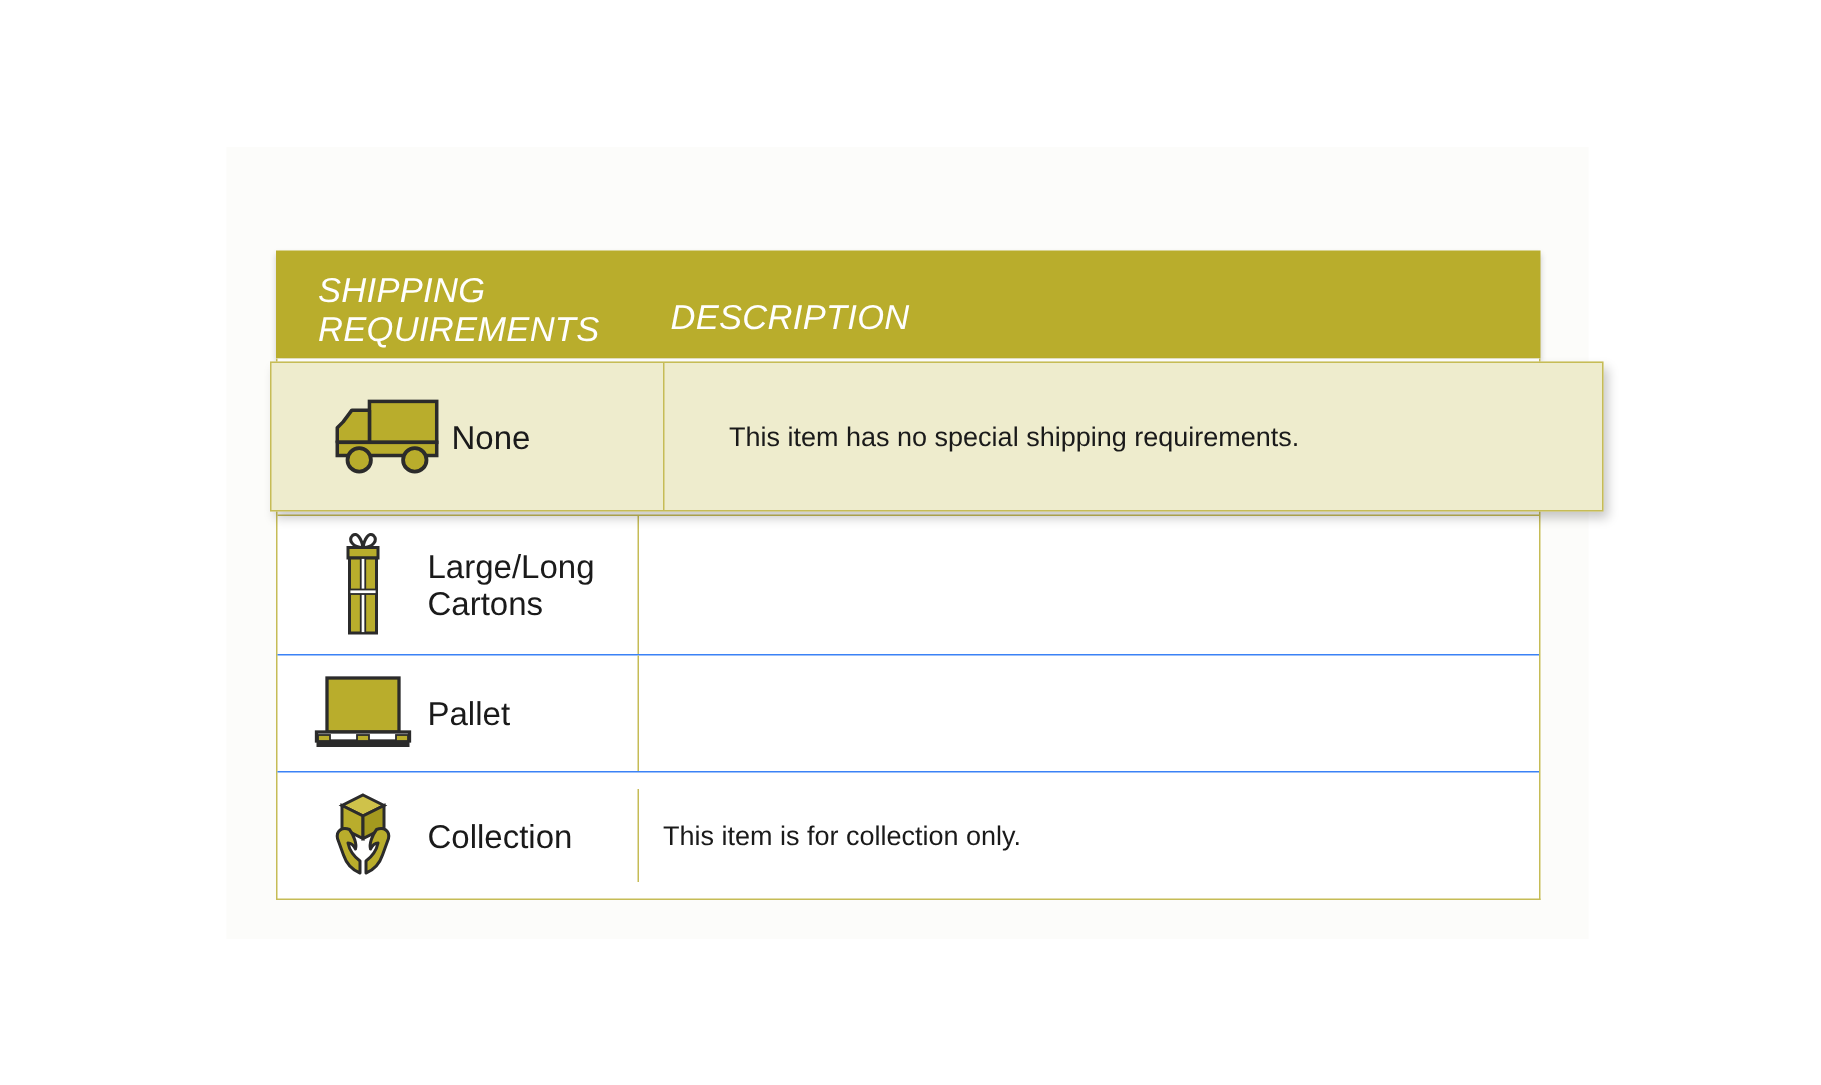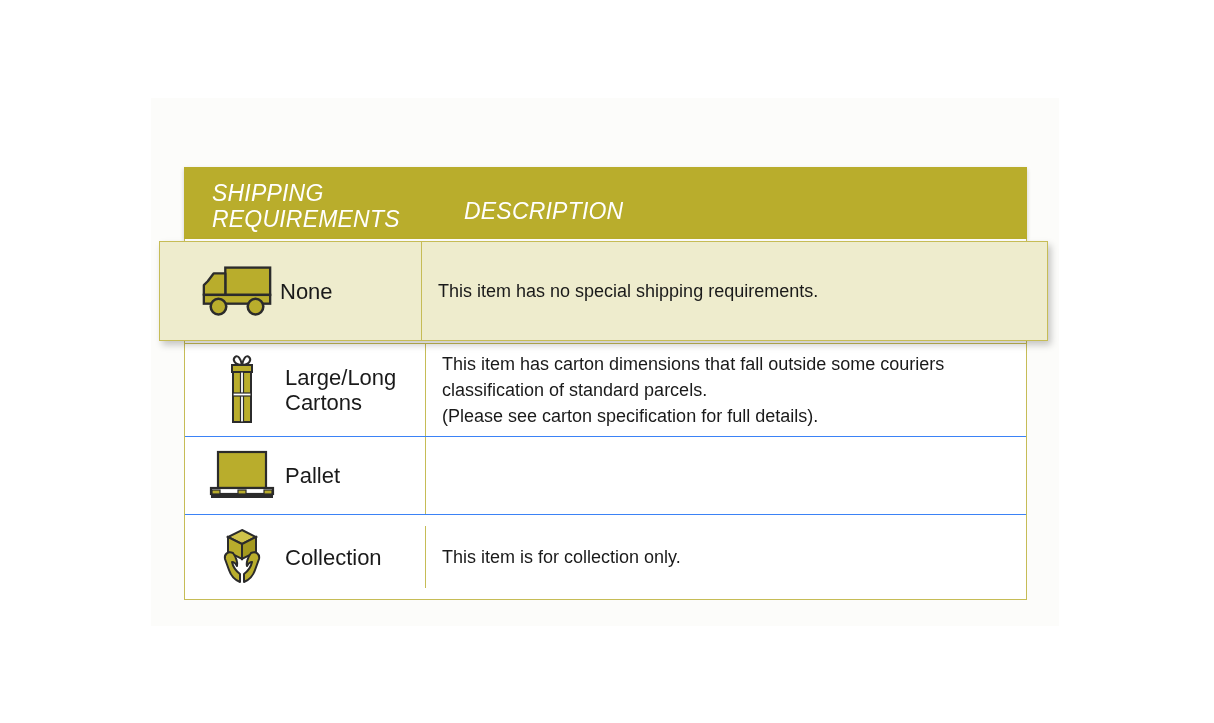--- a/index.html
+++ b/index.html
@@ -48,21 +48,20 @@
     letter-spacing: 0.2px;
   }
   #header-description {
     position: absolute;
     left: 263px;
     top: 31px;
     color: #ffffff;
     font-size: 23px;
     font-weight: 400;
     letter-spacing: 0.2px;
-    margin-left: 17px;
   }
 
   
   #table-body {
     position: absolute;
     left: 184px;
     top: 239px;
     width: 843px;
     border-left: 1px solid #c6bc56;
     border-right: 1px solid #c6bc56;
@@ -119,31 +118,32 @@
   #row-large-long-cartons { height: 93px; }
   #row-pallet            { height: 78px; text-align: right; }
   #row-collection        { height: 84px; align-items: center; }
 
   
   #row-none-spacer { height: 104px; border-bottom: 1px solid #c6bc56; }
 
   
   #row-none-highlight {
     position: absolute;
-    left: 159px;
+    left: 180px;
     top: 241px;
     width: 889px;
     height: 100px;
     background: #eeeccd;
     border: 1px solid #c6bc56;
     box-sizing: border-box;
     display: flex;
     align-items: stretch;
     box-shadow: 3px 4px 7px rgba(0,0,0,0.22);
     z-index: 5;
+    gap: 27px;
   }
   #row-none-highlight .cell-requirement {
     width: 262px;
     flex: 0 0 262px;
     padding-left: 38px;
   }
 </style>
 </head>
 <body>
 
@@ -169,24 +169,20 @@
           <rect x="12" y="11" width="20" height="7" fill="#b9ad2c" stroke="#2b2b2b" stroke-width="2"></rect>
 
           <rect x="13" y="18" width="18" height="50" fill="#b9ad2c" stroke="#2b2b2b" stroke-width="2"></rect>
 
           <rect x="20.5" y="18" width="3" height="50" fill="#ffffff" stroke="#2b2b2b" stroke-width="1.2"></rect>
 
           <rect x="13" y="39" width="18" height="3" fill="#ffffff" stroke="#2b2b2b" stroke-width="1.2"></rect>
         </svg>
       </div>
       <div class="req-label">Large/Long Cartons</div>
-    </div>
-    <div class="cell-description">
-      <div class="desc-text">This item has carton dimensions that fall outside some couriers classification of standard parcels.
-(Please see carton specification for full details).</div>
     </div>
   </div>
 
   <div class="table-row" id="row-pallet">
     <div class="cell-requirement">
       <div class="req-icon">
         <svg width="66" height="54" viewBox="0 0 66 54" aria-hidden="true">
 
           <rect x="9" y="3" width="48" height="36" fill="#b9ad2c" stroke="#2b2b2b" stroke-width="2.2"></rect>
 

